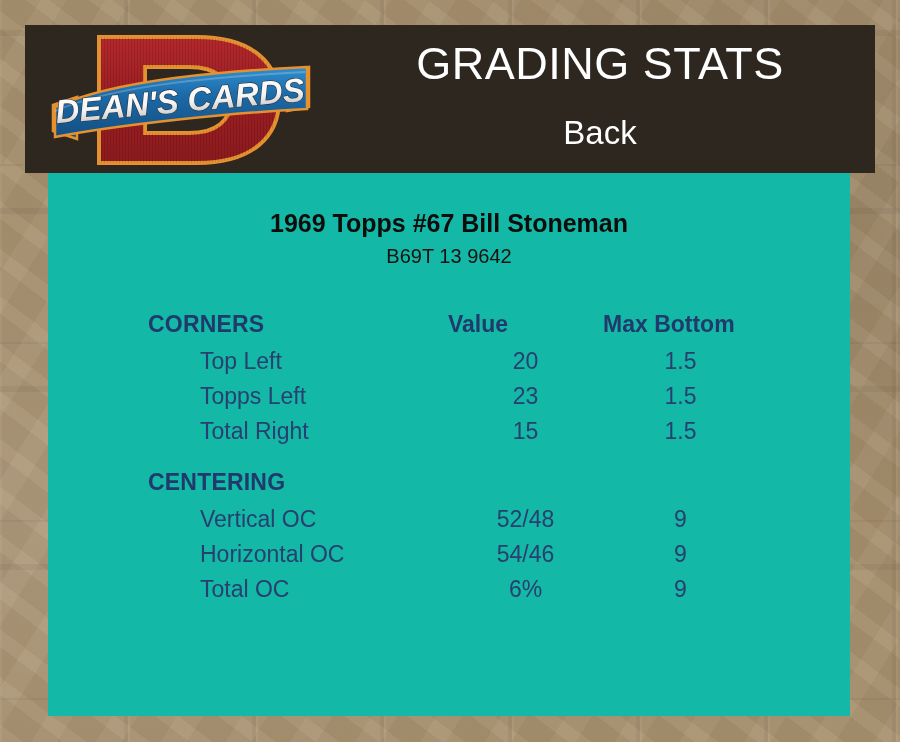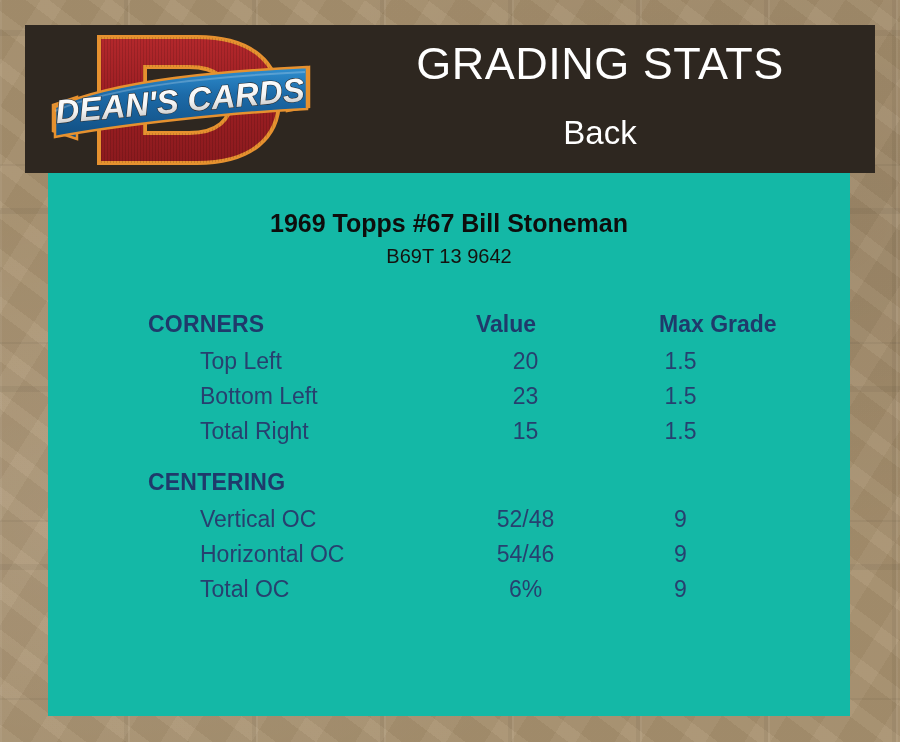--- a/index.html
+++ b/index.html
@@ -143,21 +143,20 @@
     position: absolute;
     left: 100px;
     top: 138px;
     width: 702px;
   }
   .section-block { margin-bottom: 2px; }
   .section-head {
     display: flex;
     align-items: baseline;
     height: 37px;
-    gap: 28px;
   }
   .section-title {
     width: 300px;
     color: #1f3a6b;
     font-size: 23px;
     font-weight: bold;
     letter-spacing: 0.2px;
     white-space: nowrap;
   }
   .col-head {
@@ -264,29 +263,29 @@
 <div id="content-panel">
 
   <div id="card-title">1969 Topps #67 Bill Stoneman</div>
   <div id="card-serial">B69T 13 9642</div>
 
   <div id="stats-table">
       <div class="section-block">
         <div class="section-head">
           <div class="section-title">CORNERS</div>
           <div class="col-head">Value</div>
-          <div class="col-head">Max Grade</div>
+          <div class="col-head">Max Bottom</div>
         </div>
         <div class="stat-row">
           <div class="stat-label">Top Left</div>
           <div class="stat-value">20</div>
           <div class="stat-grade">1.5</div>
         </div>
         <div class="stat-row">
-          <div class="stat-label">Bottom Left</div>
+          <div class="stat-label">Topps Left</div>
           <div class="stat-value">23</div>
           <div class="stat-grade">1.5</div>
         </div>
         <div class="stat-row">
           <div class="stat-label">Total Right</div>
           <div class="stat-value">15</div>
           <div class="stat-grade">1.5</div>
         </div>
         <div class="gap-row"></div>
       </div>

